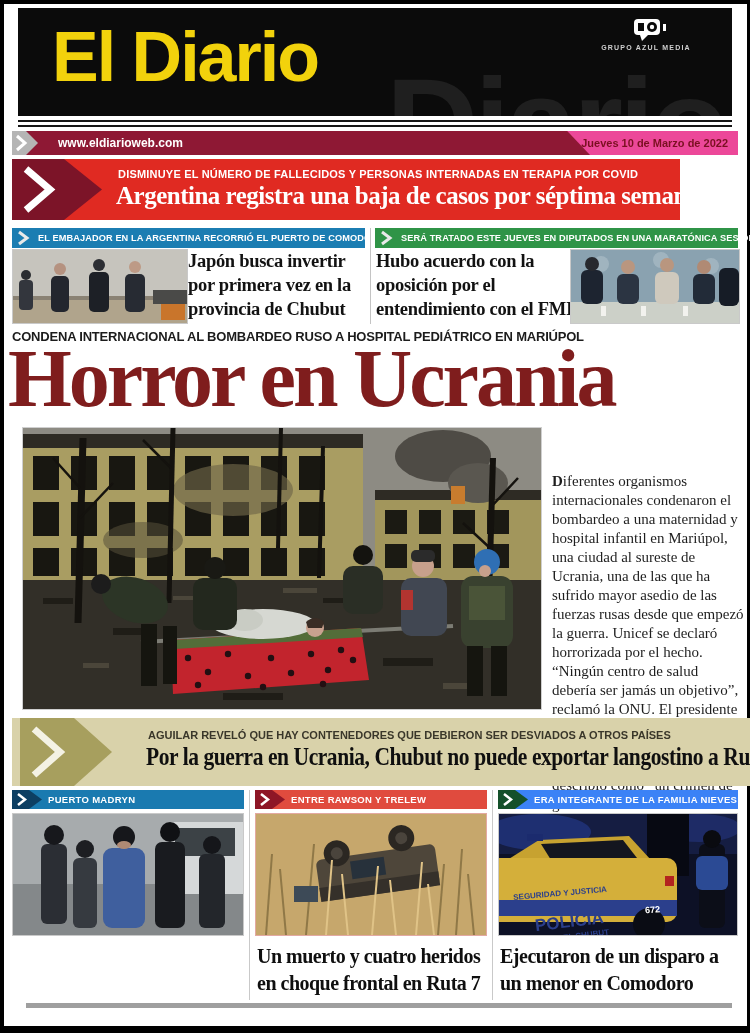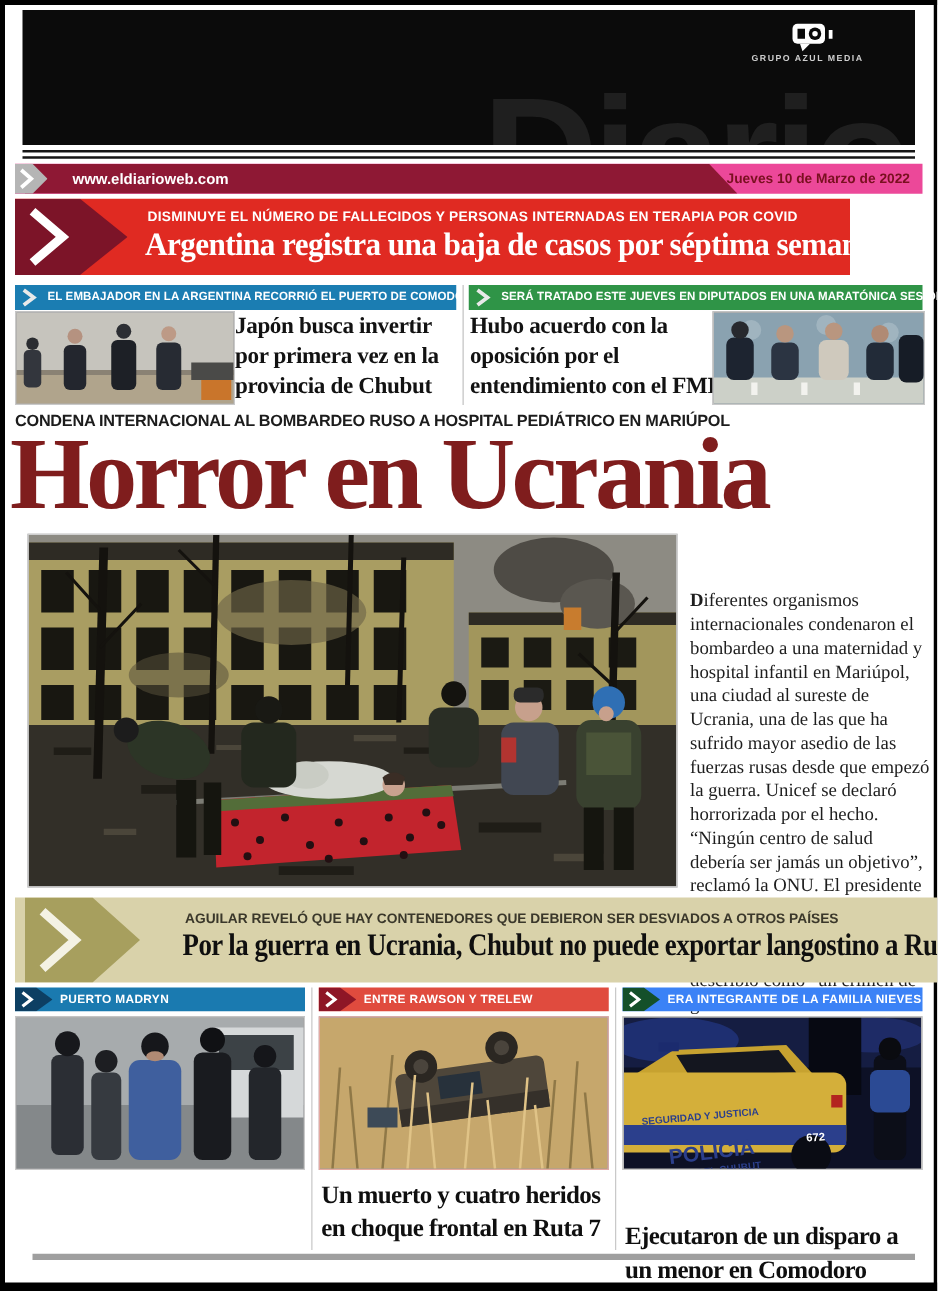--- a/index.html
+++ b/index.html
@@ -63,38 +63,39 @@
   #bot1-banner{left:12px;width:232px;background:#1a7ab0;}
   #bot2-banner{left:255px;width:232px;background:#e04b3e;}
   #bot3-banner{left:498px;width:240px;background:#3b82f6;}
   #bot1-photo{left:12px;top:813px;width:230px;height:121px;}
   #bot2-photo{left:255px;top:813px;width:230px;height:121px;border-color:#e3a9a2;}
   #bot3-photo{left:498px;top:813px;width:238px;height:121px;}
   .bot-headline{top:943px;font-family:"Liberation Serif","DejaVu Serif",serif;font-size:20px;line-height:27px;
       font-weight:700;color:#0f0f0f;letter-spacing:-.5px;}
   #bot1-headline{left:14px;width:230px;}
   #bot2-headline{left:257px;width:230px;}
-  #bot3-headline{left:500px;width:238px;margin-top:33px;}
+  #bot3-headline{left:500px;width:238px;}
   .bot-divider{top:790px;width:1px;height:210px;background:#c9c9c9;}
   #bot-div1{left:249px;} #bot-div2{left:492px;}
   #bottom-rule{left:26px;top:1003px;width:706px;height:5px;background:#9f9f9f;}
   svg{display:block;}
 </style>
 </head>
 <body>
 
 <div id="page">
 
   <div class="abs frame" style="left:0;top:0;width:750px;height:4px;"></div>
   <div class="abs frame" style="left:0;top:0;width:4px;height:1033px;"></div>
   <div class="abs frame" style="right:0;top:0;width:3px;height:1033px;"></div>
   <div class="abs frame" style="left:0;bottom:0;width:750px;height:7px;"></div>
 
   <div class="abs" id="masthead">
     <div class="abs" id="masthead-ghost">Diario</div>
+    <div class="abs" id="masthead-title">El Diario</div>
     <div class="abs" id="brand">
       <svg width="120" height="24" viewBox="0 0 120 24">
         <rect x="48" y="1" width="26" height="16" rx="4" fill="#ffffff"></rect>
         <circle cx="66" cy="9" r="5" fill="#0b0b0b"></circle>
         <circle cx="66" cy="9" r="2.2" fill="#ffffff"></circle>
         <rect x="52" y="5" width="6" height="8" fill="#0b0b0b"></rect>
         <polygon points="54,17 62,17 56,23" fill="#ffffff"></polygon>
         <rect x="77" y="6" width="3" height="7" fill="#ffffff"></rect>
       </svg>
       <div id="brand-label">GRUPO AZUL MEDIA</div>

